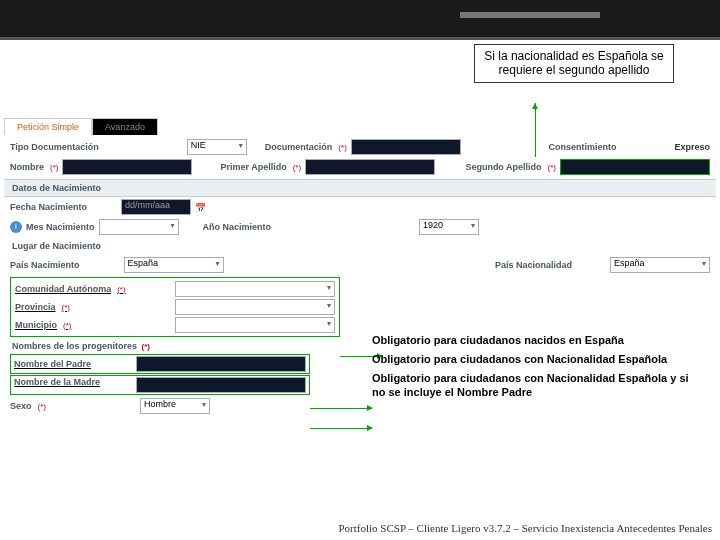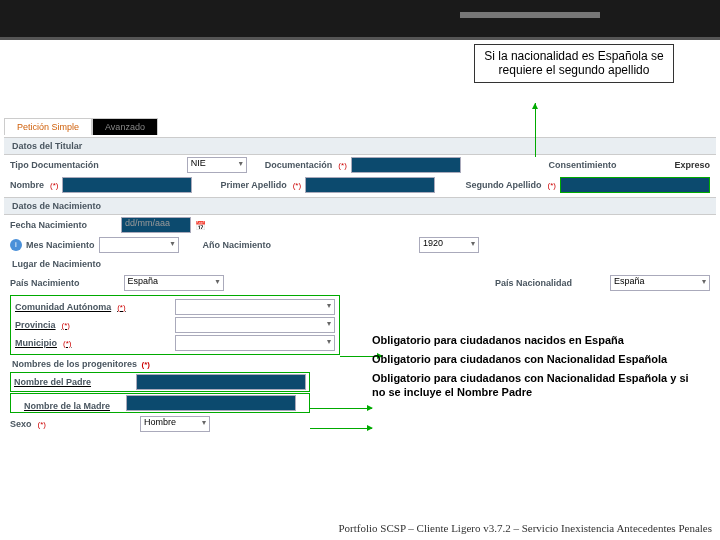--- a/index.html
+++ b/index.html
@@ -91,21 +91,21 @@
   .lbl {
     font-size: 9px;
     font-weight: bold;
     color: #4a5660;
     white-space: nowrap;
   }
   .req { color: #c00; font-size: 8px; margin-left: 2px; }
   .inp {
     border: 1px solid #aab;
     height: 16px;
-    background: #0c4a6e;
+    background: #0f172a;
     font-size: 9px;
     padding: 0 3px;
   }
   .sel {
     border: 1px solid #aab;
     height: 16px;
     background: #fff;
     font-size: 9px;
     padding: 0 14px 0 3px;
     position: relative;
@@ -183,21 +183,20 @@
 <div class="callout-top">Si la nacionalidad es Española se requiere el segundo apellido</div>
 <div class="arrow-top"></div>
 
 <div class="form-area">
 
   <div class="tabs">
     <div class="tab active">Petición Simple</div>
     <div class="tab">Avanzado</div>
   </div>
 
-  <div class="section-head">Datos del Titular</div>
   <div class="row">
     <span class="lbl">Tipo Documentación</span>
     <span style="width:80px"></span>
     <span class="sel" style="width:60px">NIE</span>
     <span style="width:10px"></span>
     <span class="lbl">Documentación</span>
     <span class="req">(*)</span>
     <span class="inp" style="width:110px"></span>
     <span style="flex:1"></span>
     <span class="lbl">Consentimiento</span>
@@ -269,21 +268,21 @@
   <div class="lbl" style="padding:2px 8px">
     <span>Nombres de los progenitores</span>
     <span class="req">(*)</span>
   </div>
 
   <div class="green-wrap" style="margin:1px 6px; width:300px; display:flex; align-items:center; gap:6px; padding:1px 3px">
     <span class="lbl">Nombre del Padre</span>
     <span style="flex:1"></span>
     <span class="inp" style="width:170px"></span>
   </div>
-  <div class="green-wrap" style="margin:1px 6px; width:300px; display:flex; align-items:flex-end; gap:6px; padding:1px 13px">
+  <div class="green-wrap" style="margin:1px 6px; width:300px; display:flex; align-items:flex-start; gap:6px; padding:1px 3px">
     <span class="lbl">Nombre de la Madre</span>
     <span style="flex:1"></span>
     <span class="inp" style="width:170px"></span>
   </div>
 
   <div class="row">
     <span class="lbl">Sexo</span>
     <span class="req">(*)</span>
     <span style="width:86px"></span>
     <span class="sel" style="width:70px">Hombre</span>

